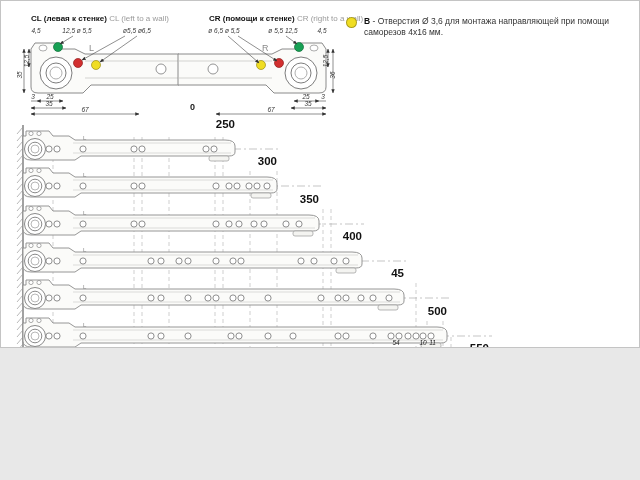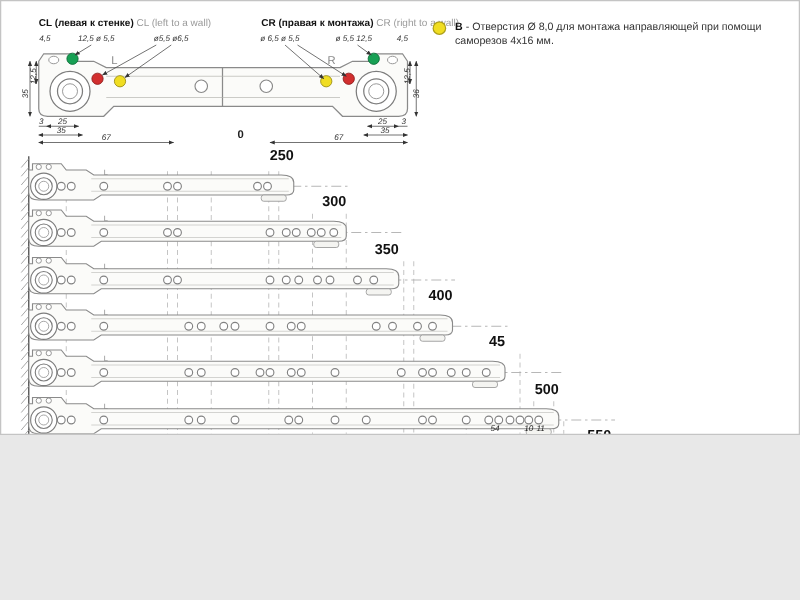--- a/index.html
+++ b/index.html
@@ -22,30 +22,30 @@
 </head>
 <body>
 
 <div class="canvas">
 
   <div class="dwg-title" style="left:30px;top:13px">
     <span class="t-ru">CL (левая к стенке)</span>
     <span class="t-en">CL (left to a wall)</span>
   </div>
   <div class="dwg-title" style="left:208px;top:13px">
-    <span class="t-ru">CR (правая к монтажа)</span>
+    <span class="t-ru">CR (помощи к стенке)</span>
     <span class="t-en">CR (right to a wall)</span>
   </div>
 
   <div class="legend">
     <div class="legend-item">
       <div class="dot" style="background:#f0dd22"></div>
       <div class="legend-text">
         <span class="legend-key">В</span>
-        <span>- Отверстия Ø 8,0 для монтажа направляющей при помощи саморезов 4х16 мм.</span>
+        <span>- Отверстия Ø 3,6 для монтажа направляющей при помощи саморезов 4х16 мм.</span>
       </div>
     </div>
   </div>
 
 
   <svg id="diagram" width="640" height="480" viewBox="0 0 640 480">
     <defs>
       <marker id="ar" viewBox="0 0 10 10" refX="9" refY="5" markerWidth="7" markerHeight="7" orient="auto-start-reverse">
         <path d="M0,1 L10,5 L0,9 z" fill="#333"></path>
       </marker>

